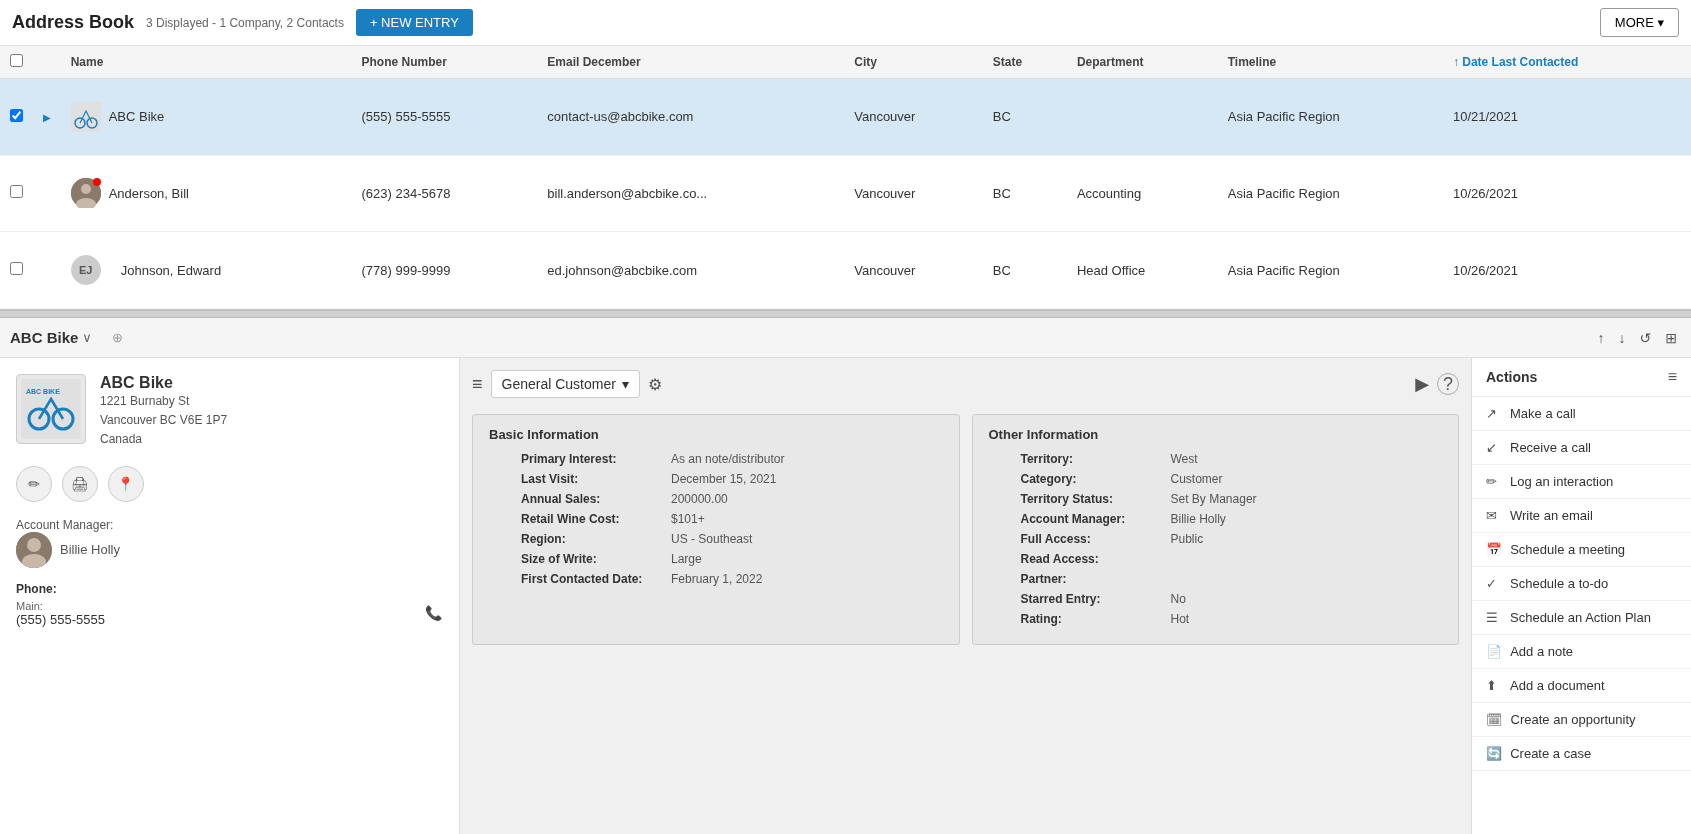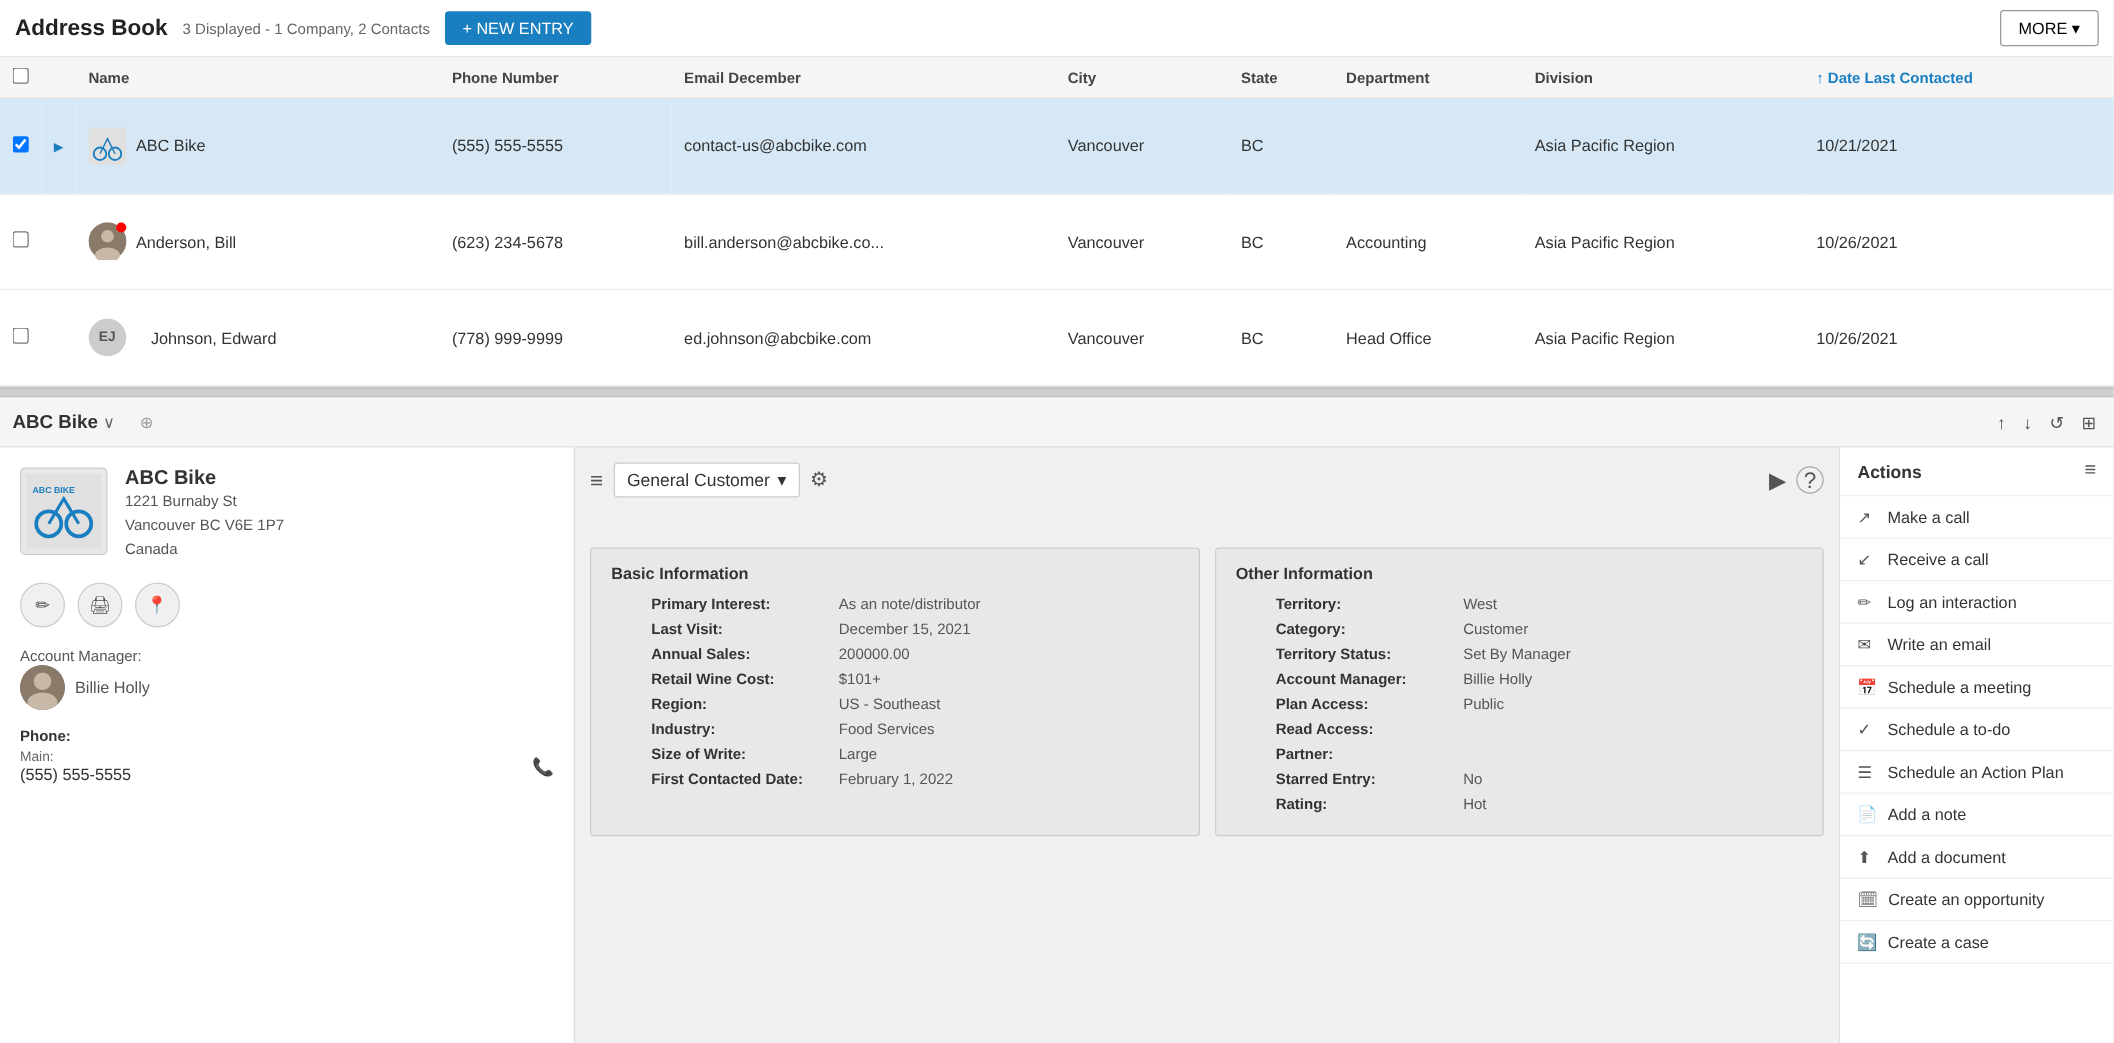--- a/index.html
+++ b/index.html
@@ -411,21 +411,20 @@
       color: #555;
     }
 
     .cards-row {
       display: flex;
       gap: 12px;
     }
 
     .cards-row .info-card {
       flex: 1;
-      margin-top: 24px;
     }
 
     
     .right-panel {
       width: 220px;
       min-width: 220px;
       background: #fff;
       border-left: 1px solid #ddd;
       overflow-y: auto;
     }
@@ -491,21 +490,21 @@
         <th class="checkbox-col">
           <input type="checkbox" style="">
         </th>
         <th class="arrow-col"></th>
         <th>Name</th>
         <th>Phone Number</th>
         <th>Email December</th>
         <th>City</th>
         <th>State</th>
         <th>Department</th>
-        <th>Division</th>
+        <th>Timeline</th>
         <th class="sorted">↑ Date Last Contacted</th>
       </tr>
     </thead>
     <tbody id="table-body">
     <tr class="selected-row">
           <td class="checkbox-col"><input type="checkbox" checked="" style=""></td>
           <td><span style="color:#1a7fc1;font-size:10px;">▶</span></td>
           <td style="display: table-cell;">
             <div style="display: flex; align-items: center; gap: 8px;">
               <div class="company-logo">
@@ -676,24 +675,20 @@
               </div>
               <div class="info-row">
                 <span class="info-label">Retail Wine Cost:</span>
                 <span class="info-value">$101+</span>
               </div>
               <div class="info-row">
                 <span class="info-label">Region:</span>
                 <span class="info-value">US - Southeast</span>
               </div>
               <div class="info-row">
-                <span class="info-label">Industry:</span>
-                <span class="info-value">Food Services</span>
-              </div>
-              <div class="info-row">
                 <span class="info-label">Size of Write:</span>
                 <span class="info-value">Large</span>
               </div>
               <div class="info-row">
                 <span class="info-label">First Contacted Date:</span>
                 <span class="info-value">February 1, 2022</span>
               </div>
             </div>
         </div>
 
@@ -710,21 +705,21 @@
               </div>
               <div class="info-row">
                 <span class="info-label">Territory Status:</span>
                 <span class="info-value">Set By Manager</span>
               </div>
               <div class="info-row">
                 <span class="info-label">Account Manager:</span>
                 <span class="info-value">Billie Holly</span>
               </div>
               <div class="info-row">
-                <span class="info-label">Plan Access:</span>
+                <span class="info-label">Full Access:</span>
                 <span class="info-value">Public</span>
               </div>
               <div class="info-row">
                 <span class="info-label">Read Access:</span>
                 <span class="info-value"></span>
               </div>
               <div class="info-row">
                 <span class="info-label">Partner:</span>
                 <span class="info-value"></span>
               </div>

